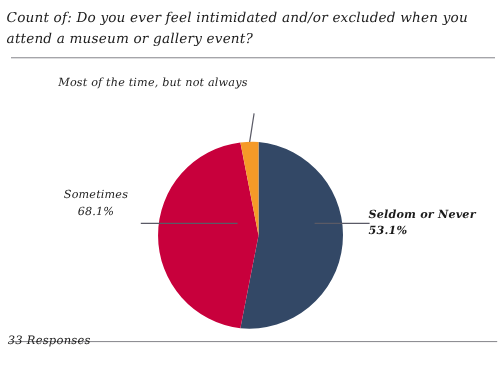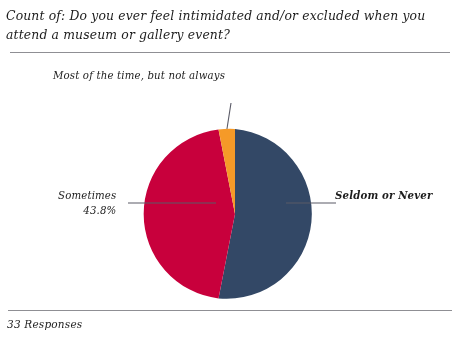--- a/index.html
+++ b/index.html
@@ -53,21 +53,21 @@
   .rule-bottom {
     left: 8px;
     top: 310px;
     width: 444px;
   }
 
   
   .footer-note {
     position: absolute;
     left: 7px;
-    top: 318px;
+    top: 304px;
     font-family: "DejaVu Serif", "Liberation Serif", serif;
     font-style: italic;
     font-size: 10.5px;
     color: #1c1c1c;
     letter-spacing: 0.2px;
   }
 
   
   .pie-wrap {
     position: absolute;
@@ -98,22 +98,22 @@
   .label-most {
     left: 53px;
     top: 68px;
     text-align: right;
     width: 166px;
   }
   .label-most .pct { text-align: right; }
 
   .label-sometimes {
     left: 58px;
-    top: 188px;
-    text-align: right;
+    top: 170px;
+    text-align: center;
   }
   .label-seldom {
     left: 335px;
     top: 188px;
     text-align: left;
     font-weight: bold;
   }
 </style>
 </head>
 <body>
@@ -145,24 +145,25 @@
       <line x1="286" y1="203" x2="336" y2="203" stroke="#5a5a66" stroke-width="1.1"></line>
     </svg>
   </div>
 
   <div class="slice-label label-most">
     <span>Most of the time, but not always</span>
   </div>
 
   <div class="slice-label label-sometimes">
     <span>Sometimes</span>
-    <span class="pct">43.8%</span>
+    <span class="pct">68.1%</span>
   </div>
 
   <div class="slice-label label-seldom">
     <span>Seldom or Never</span>
+    <span class="pct">53.1%</span>
   </div>
 
   <div class="rule rule-bottom"></div>
 
   <div class="footer-note">33 Responses</div>
 
 </div>
 
 </body></html>

